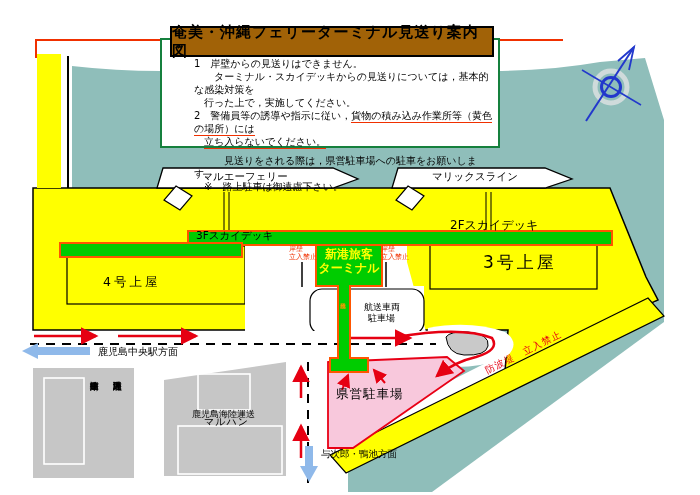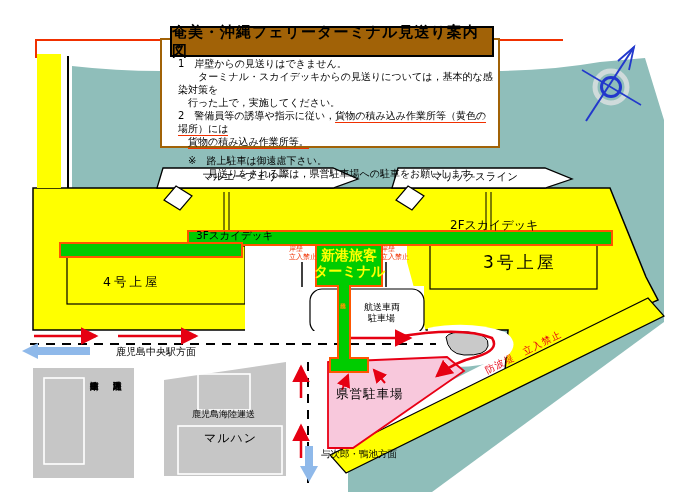--- a/index.html
+++ b/index.html
@@ -4,21 +4,21 @@
 <style>
   html,body{margin:0;padding:0;background:#fff;}
   #stage{position:relative;width:700px;height:495px;background:#fff;overflow:hidden;
          font-family:"DejaVu Sans","Liberation Sans",sans-serif;}
   #basemap{position:absolute;left:0;top:0;}
   .lbl{position:absolute;color:#000;white-space:nowrap;line-height:1.15;}
   .title-box{position:absolute;left:170px;top:26px;width:320px;height:27px;background:#a16207;
              border:2px solid #000;display:flex;align-items:center;justify-content:center;
              font-size:15px;font-weight:bold;letter-spacing:1px;z-index:5;}
   .notice-box{position:absolute;left:160px;top:38px;width:340px;height:110px;background:#fff;
-              border:2px solid #a16207;box-sizing:border-box;z-index:4;}
+              border:2px solid #15803d;box-sizing:border-box;z-index:4;padding-left:16px;}
   .notice-inner{padding:17px 4px 0 16px;font-size:10px;line-height:13px;}
   .u{border-bottom:1.5px solid #f03000;padding-bottom:0.5px;}
   .vert{writing-mode:vertical-rl;text-orientation:upright;}
   .center{text-align:center;}
 </style>
 </head>
 <body>
 
 <div id="stage">
 
@@ -119,38 +119,38 @@
       <line x1="36" y1="39" x2="36" y2="58"></line>
     </g>
   </svg>
 
   <div class="notice-box">
     <div class="notice-inner">
       <div class="lbl-line">1　岸壁からの見送りはできません。</div>
       <div class="lbl-line">　　ターミナル・スカイデッキからの見送りについては，基本的な感染対策を</div>
       <div class="lbl-line">　行った上で，実施してください。</div>
       <div class="lbl-line"><span>2　警備員等の誘導や指示に従い，</span><span class="u">貨物の積み込み作業所等（黄色の場所）には</span></div>
-      <div class="lbl-line"><span>　</span><span class="u">貨物の積み込み作業所等。</span></div>
+      <div class="lbl-line"><span>　</span><span class="u">立ち入らないでください。</span></div>
       <div style="height:6px"></div>
+      <div class="lbl-line">　　　見送りをされる際は，県営駐車場への駐車をお願いします。</div>
       <div class="lbl-line">　※　路上駐車は御遠慮下さい。</div>
-      <div class="lbl-line">　　　見送りをされる際は，県営駐車場への駐車をお願いします。</div>
     </div>
   </div>
   <div class="title-box">奄美・沖縄フェリーターミナル見送り案内図</div>
 
   <div class="lbl center" style="left:410px;top:170px;width:130px;font-size:10.5px;">マリックスライン</div>
   <div class="lbl center" style="left:180px;top:170px;width:130px;font-size:10.5px;">マルエーフェリー</div>
 
   <div class="lbl" style="left:196px;top:229px;font-size:10.5px;">3Fスカイデッキ</div>
   <div class="lbl" style="left:450px;top:219px;font-size:12px;">2Fスカイデッキ</div>
 
   <div class="lbl" style="left:103px;top:275px;font-size:12.5px;letter-spacing:3px;">4号上屋</div>
   <div class="lbl" style="left:483px;top:253px;font-size:17px;letter-spacing:3px;">3号上屋</div>
 
-  <div class="lbl center" style="left:314px;top:248px;width:70px;font-size:14px;font-weight:bold;color:#FFFF00;font-family:Liberation Mono, monospace;">
+  <div class="lbl center" style="left:314px;top:248px;width:70px;font-size:12px;font-weight:bold;color:#FFFF00;">
     <div>新港旅客</div>
     <div>ターミナル</div>
   </div>
 
   <div class="lbl" style="left:289px;top:245px;font-size:7px;line-height:8px;color:#f03000;">
     <div>岸壁</div>
     <div>立入禁止</div>
   </div>
   <div class="lbl" style="left:381px;top:245px;font-size:7px;line-height:8px;color:#f03000;">
     <div>岸壁</div>
@@ -161,21 +161,21 @@
 
   <div class="lbl" style="left:352px;top:302px;font-size:9px;line-height:11px;padding-left:12px;">
     <div>航送車両</div>
     <div style="padding-left:4px;">駐車場</div>
   </div>
 
   <div class="lbl" style="left:336px;top:387px;font-size:12.5px;font-weight:400;letter-spacing:1px;">県営駐車場</div>
 
   <div class="lbl" style="left:486px;top:366px;font-size:9.5px;letter-spacing:1px;color:#e60012;transform:rotate(-26.5deg);transform-origin:left center;">防波堤　立入禁止</div>
 
-  <div class="lbl" style="left:98px;top:346px;font-size:10px;margin-left:18px;">鹿児島中央駅方面</div>
+  <div class="lbl" style="left:98px;top:346px;font-size:10px;">鹿児島中央駅方面</div>
   <div class="lbl" style="left:321px;top:449px;font-size:9.5px;">与次郎・鴨池方面</div>
 
   <div class="lbl vert" style="left:89px;top:374px;font-size:9px;height:100px;">高千穂倉庫運輸</div>
   <div class="lbl vert" style="left:112px;top:374px;font-size:9px;height:100px;">鹿児島海陸運送</div>
   <div class="lbl" style="left:192px;top:377px;font-size:9px;margin-top:32px;">鹿児島海陸運送</div>
-  <div class="lbl" style="left:204px;top:432px;font-size:12px;letter-spacing:1px;text-align:right;">マルハン</div>
+  <div class="lbl" style="left:204px;top:416px;font-size:10px;letter-spacing:1px;text-align:right;">マルハン</div>
 
 </div>
 
 </body></html>

